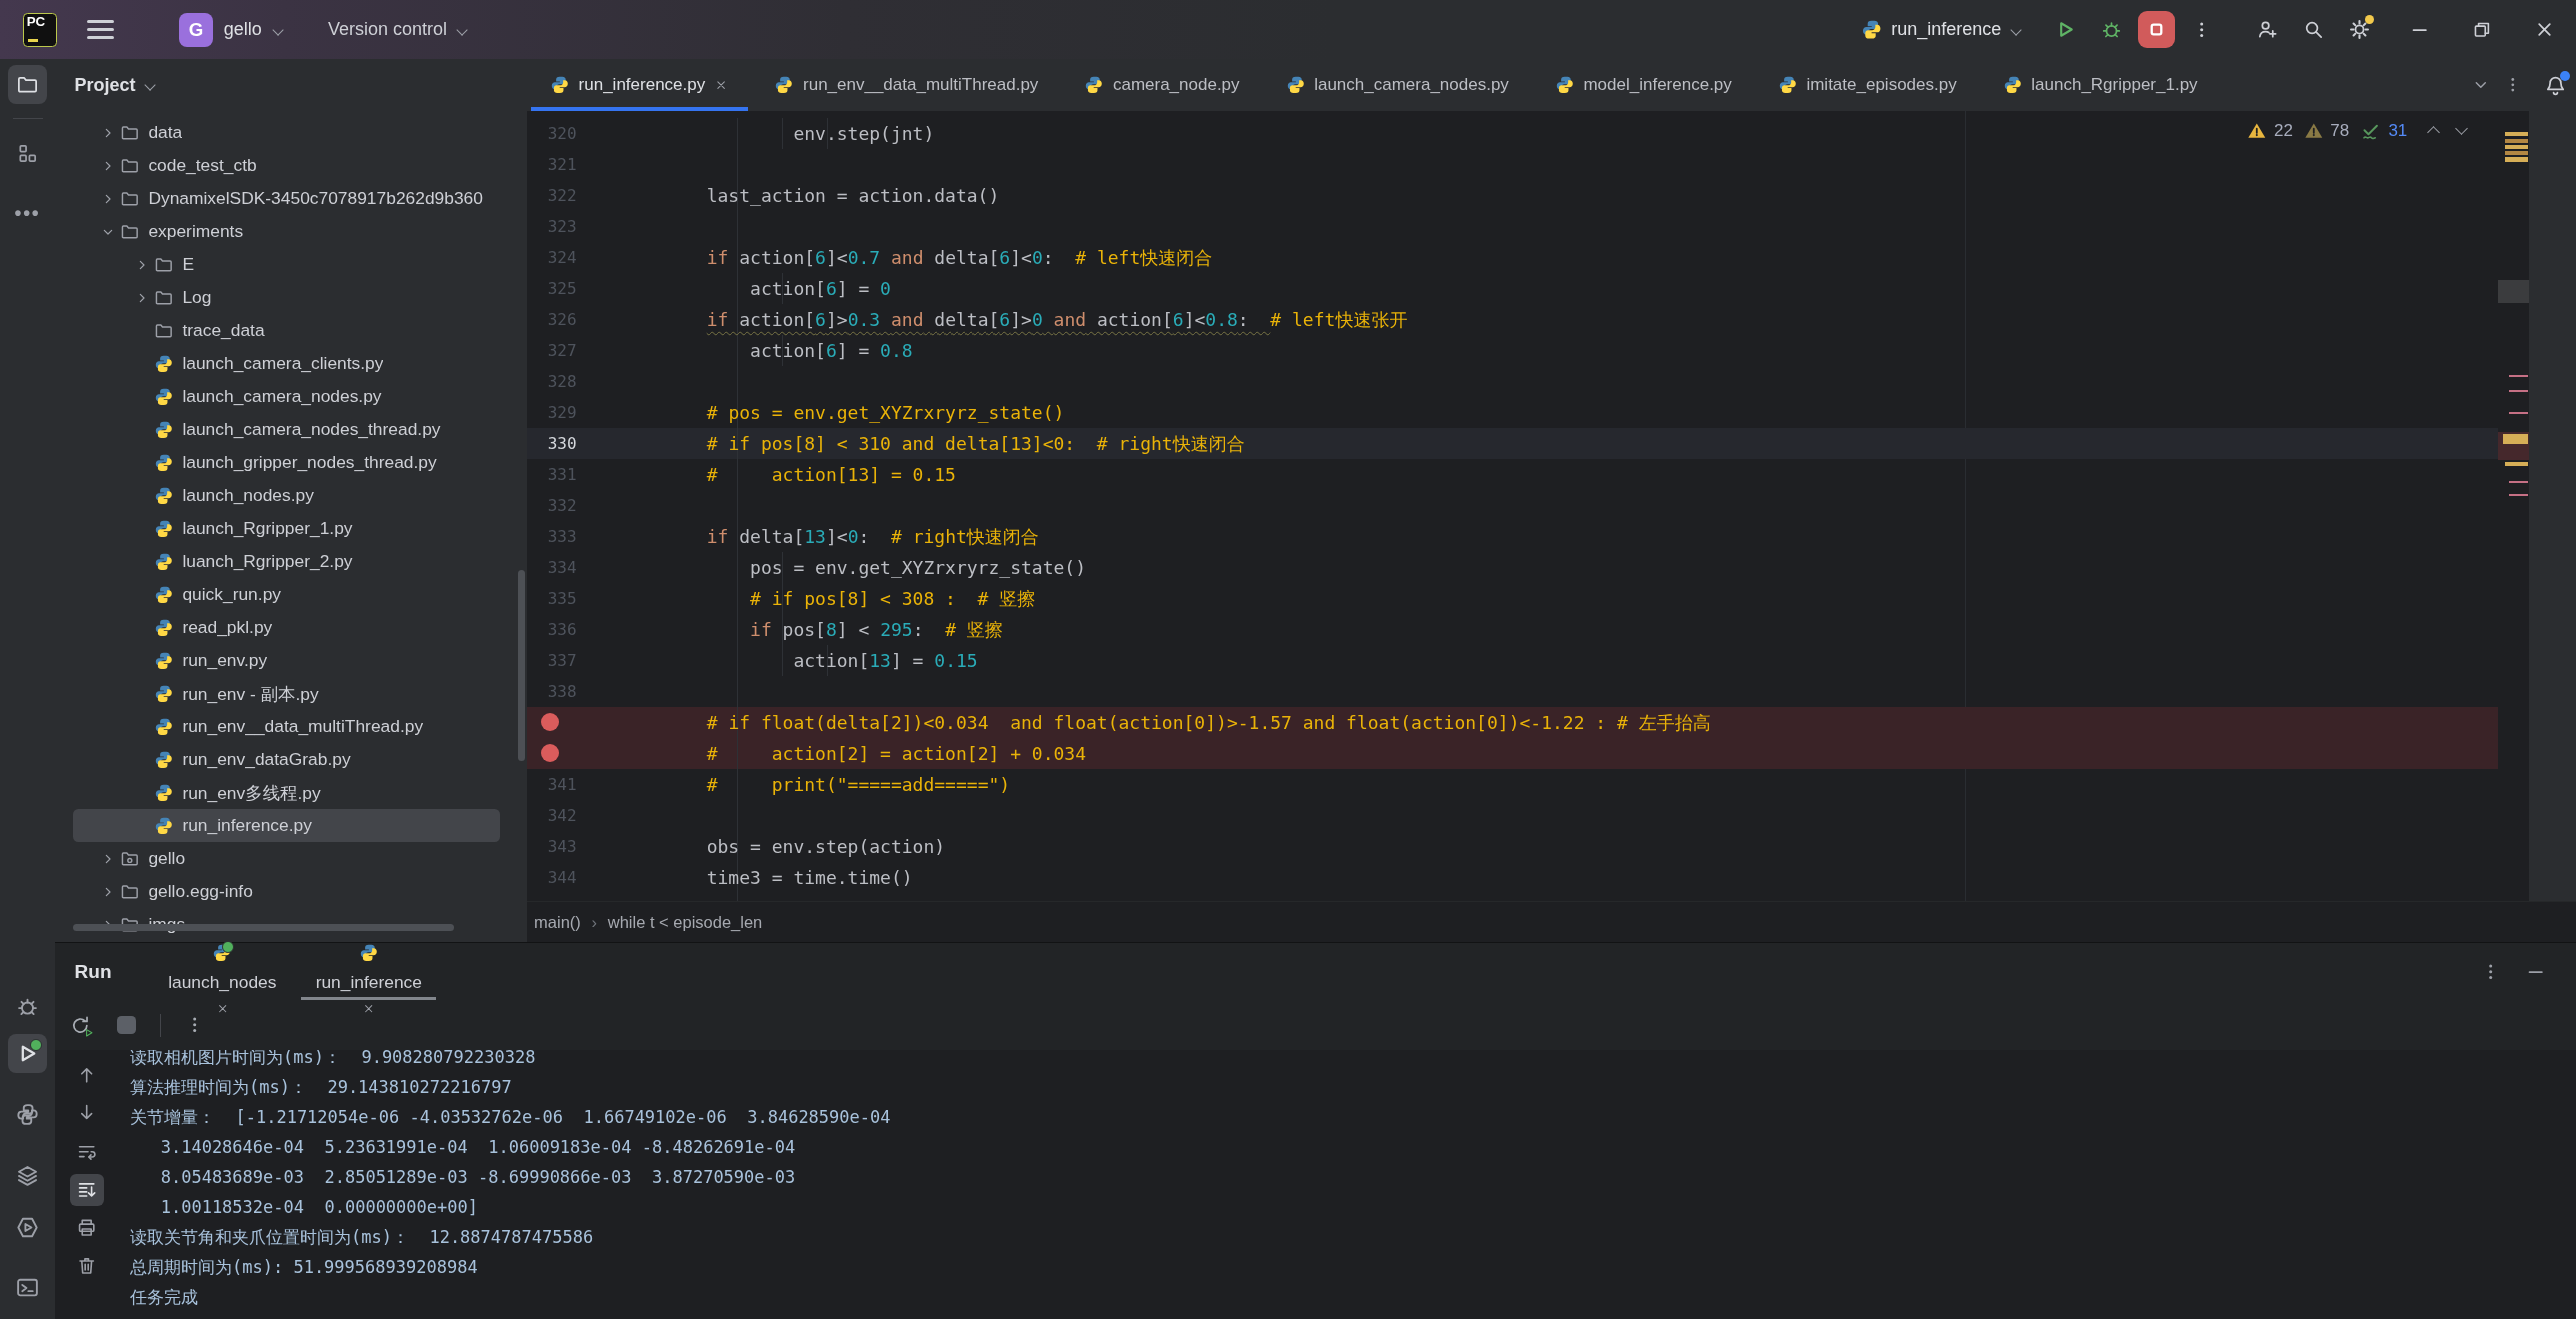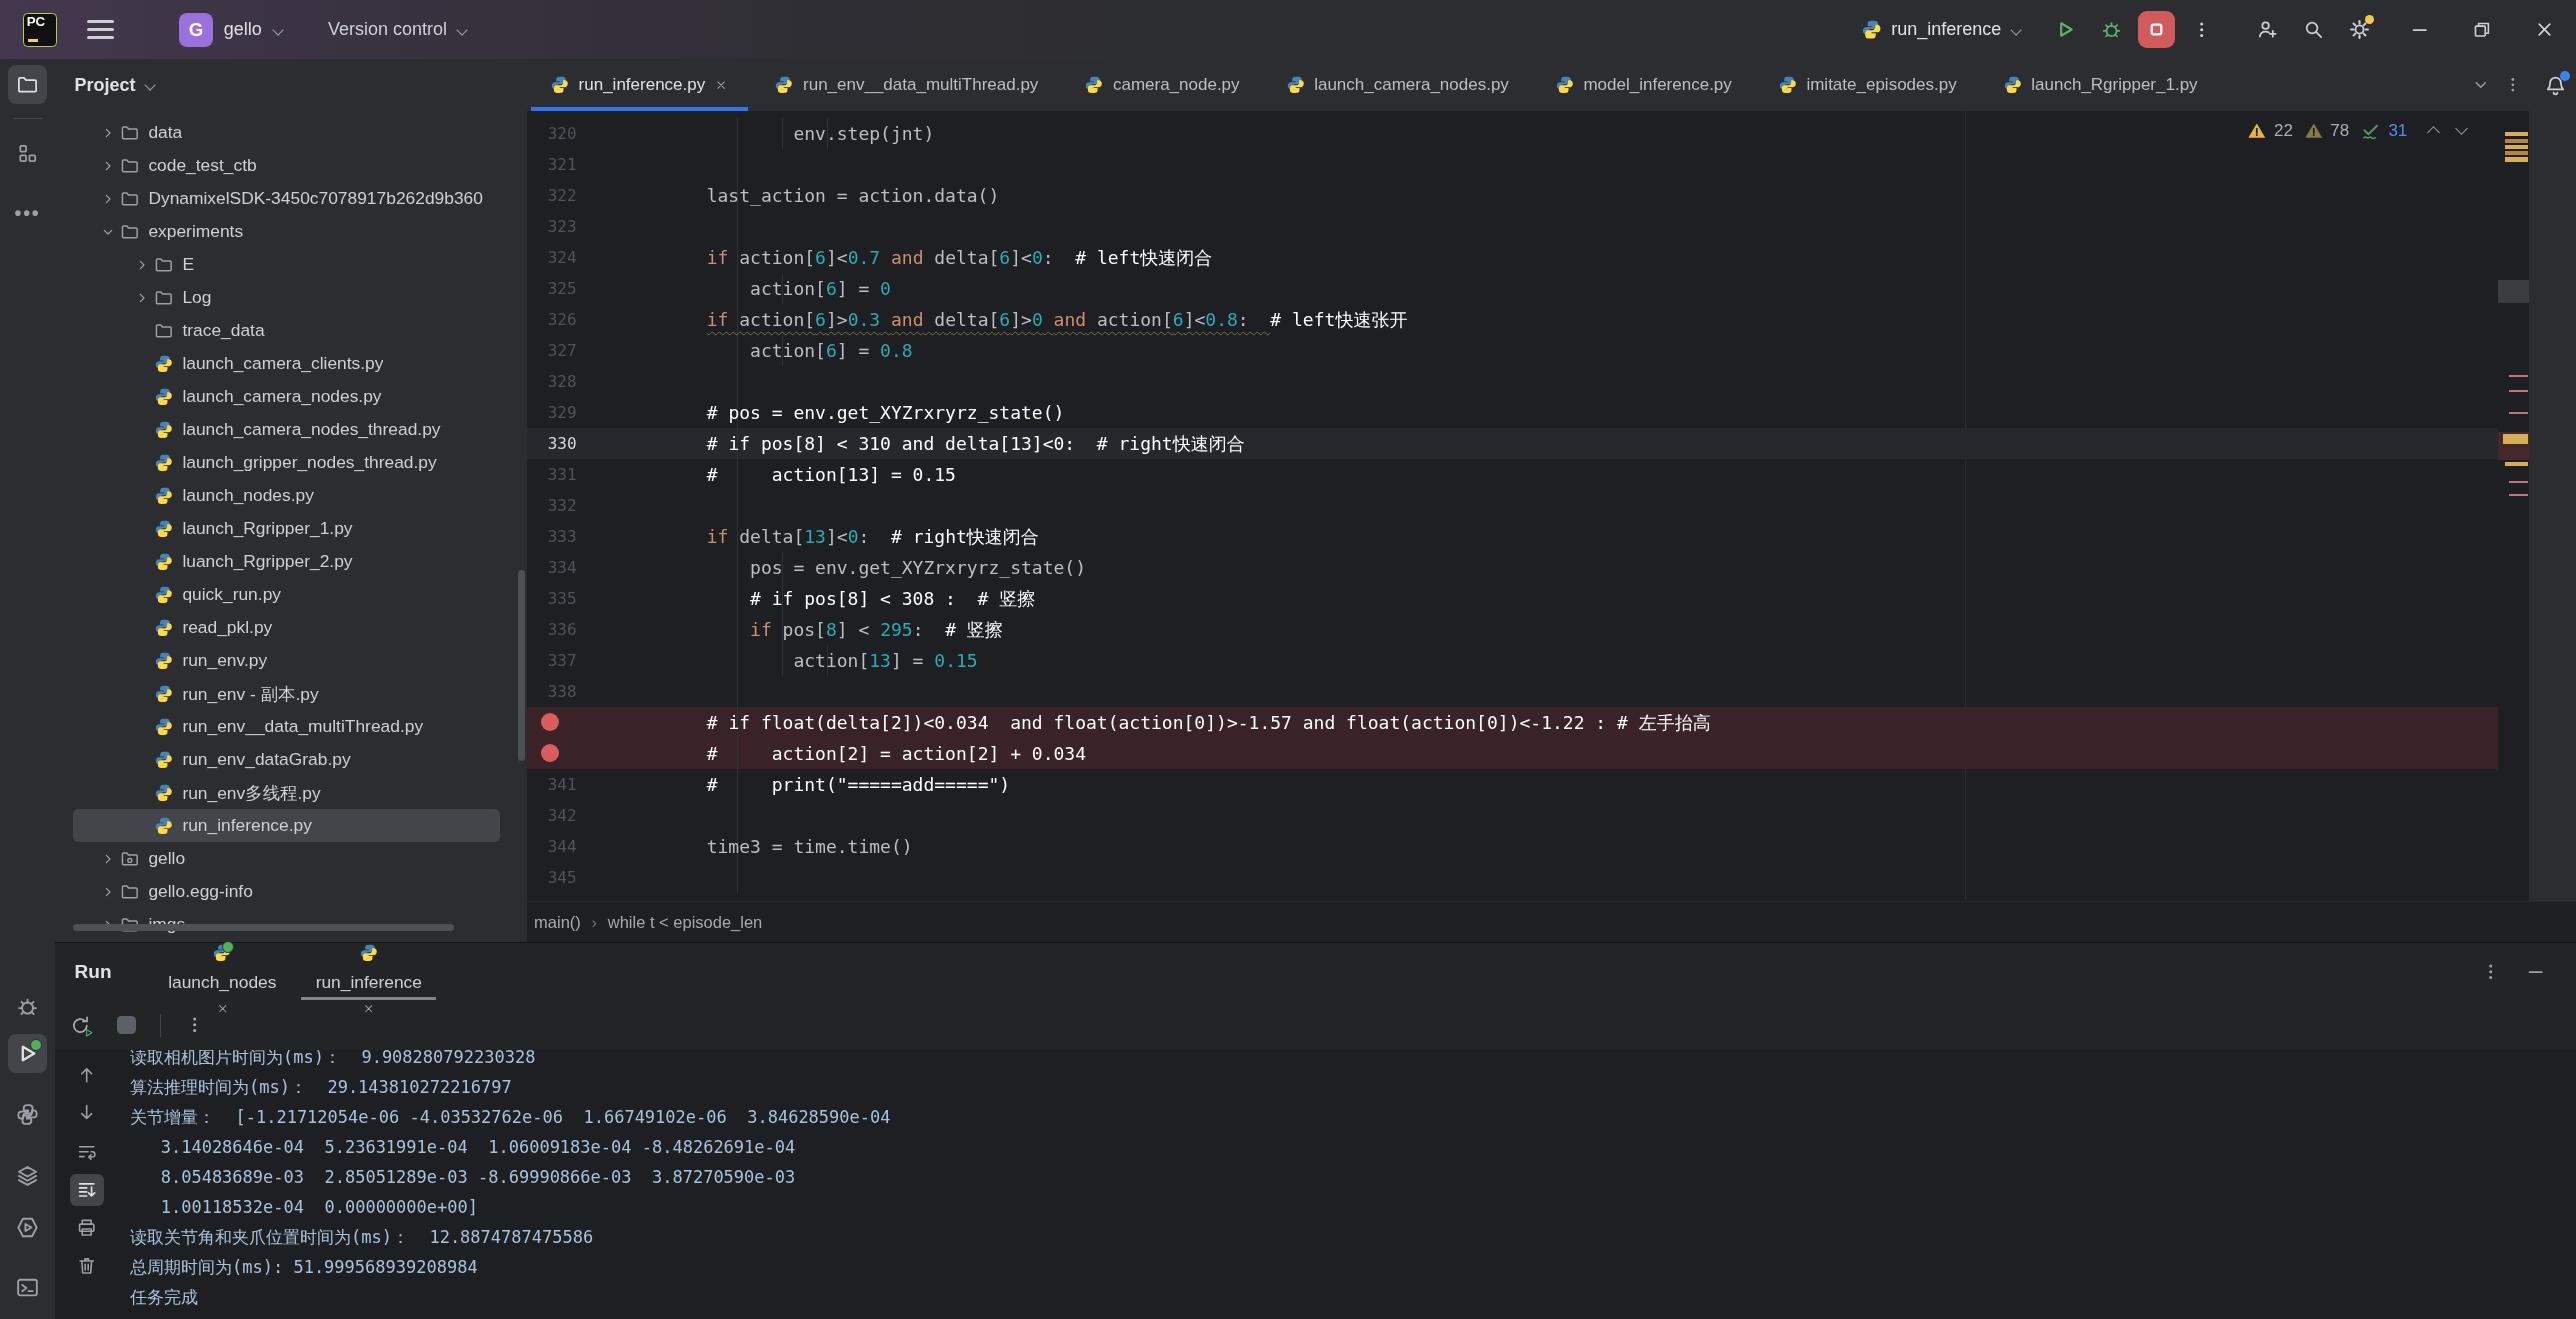--- a/index.html
+++ b/index.html
@@ -79,21 +79,21 @@
   .cline.bp{background:#3a2327;}
   .gut{width:71px;flex:none;position:relative;height:100%;}
   .lnum{position:absolute;right:21.4px;top:0;line-height:31px;font-size:16px;color:#4e535c;}
   .cur .lnum{color:#d5d8dd;}
   .bpdot{position:absolute;left:14.2px;top:6.2px;width:18px;height:18px;border-radius:50%;background:#db5c5c;}
   .ct{flex:1;position:relative;height:100%;}
   .src{position:absolute;left:22px;top:0;line-height:31px;font-size:18px;color:#bcbec4;white-space:pre;}
   .guide{position:absolute;top:0;bottom:0;width:0.9px;background:#2e3136;}
   .kw{color:#cf8e6d;}
   .num{color:#2aacb8;}
-  .com{color:#ffffff;}
+  .com{color:#eab308;}
   .warn{text-decoration:underline wavy #787444 0.9px;text-underline-offset:4.5px;}
 
   .inspect{position:absolute;right:61px;top:9px;display:flex;align-items:center;gap:10.7px;font-size:17px;color:#a8adbd;}
   .inspect .cnt{margin-left:-3.6px;}
   .cnt.blue{color:#548af7;}
   .upDown{display:flex;gap:16px;margin-left:9px;}
   .cv{width:12.5px;height:12.5px;position:relative;}
   .cv::before{content:"";position:absolute;left:1.8px;top:3.6px;width:8px;height:8px;border-right:1.8px solid #9da0a8;border-bottom:1.8px solid #9da0a8;}
   .cv.up::before{transform:rotate(-135deg);}
   .cv.dn::before{transform:rotate(45deg);top:0;}
@@ -978,20 +978,29 @@
             <span class="src">        <span class="com">#     print("=====add=====")</span></span>
           </div>
         </div>
         <div class="cline">
           <div class="gut">
             <span class="lnum">342</span>
           </div>
           <div class="ct">
             <i class="guide" style="left:139px"></i>
             <span class="src"></span>
+          </div>
+        </div>
+        <div class="cline">
+          <div class="gut">
+            <span class="lnum">343</span>
+          </div>
+          <div class="ct">
+            <i class="guide" style="left:139px"></i>
+            <span class="src">        obs = env.step(action)</span>
           </div>
         </div>
         <div class="cline">
           <div class="gut">
             <span class="lnum">344</span>
           </div>
           <div class="ct">
             <i class="guide" style="left:139px"></i>
             <span class="src">        time3 = time.time()</span>
           </div>

